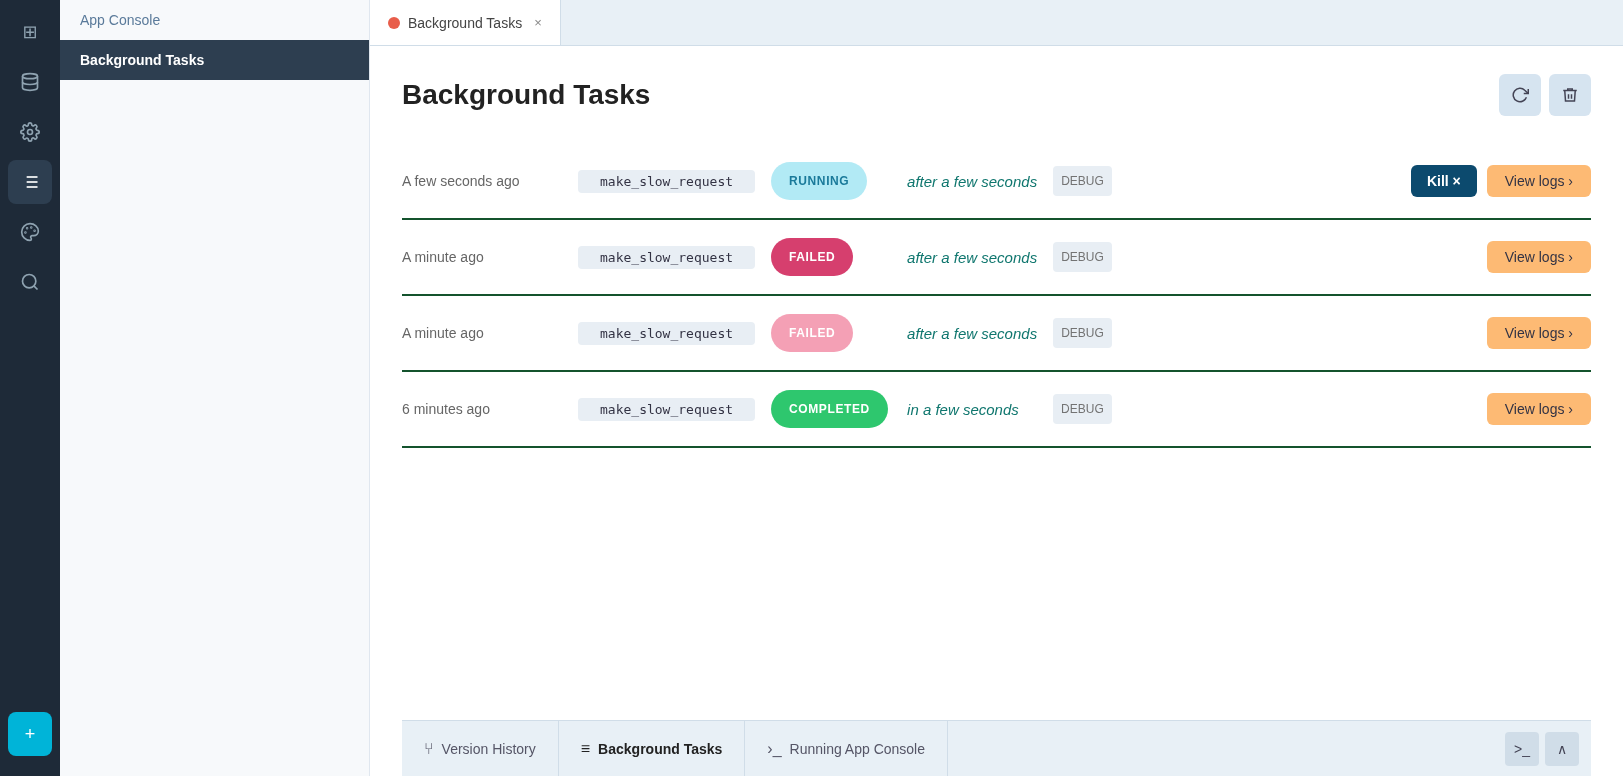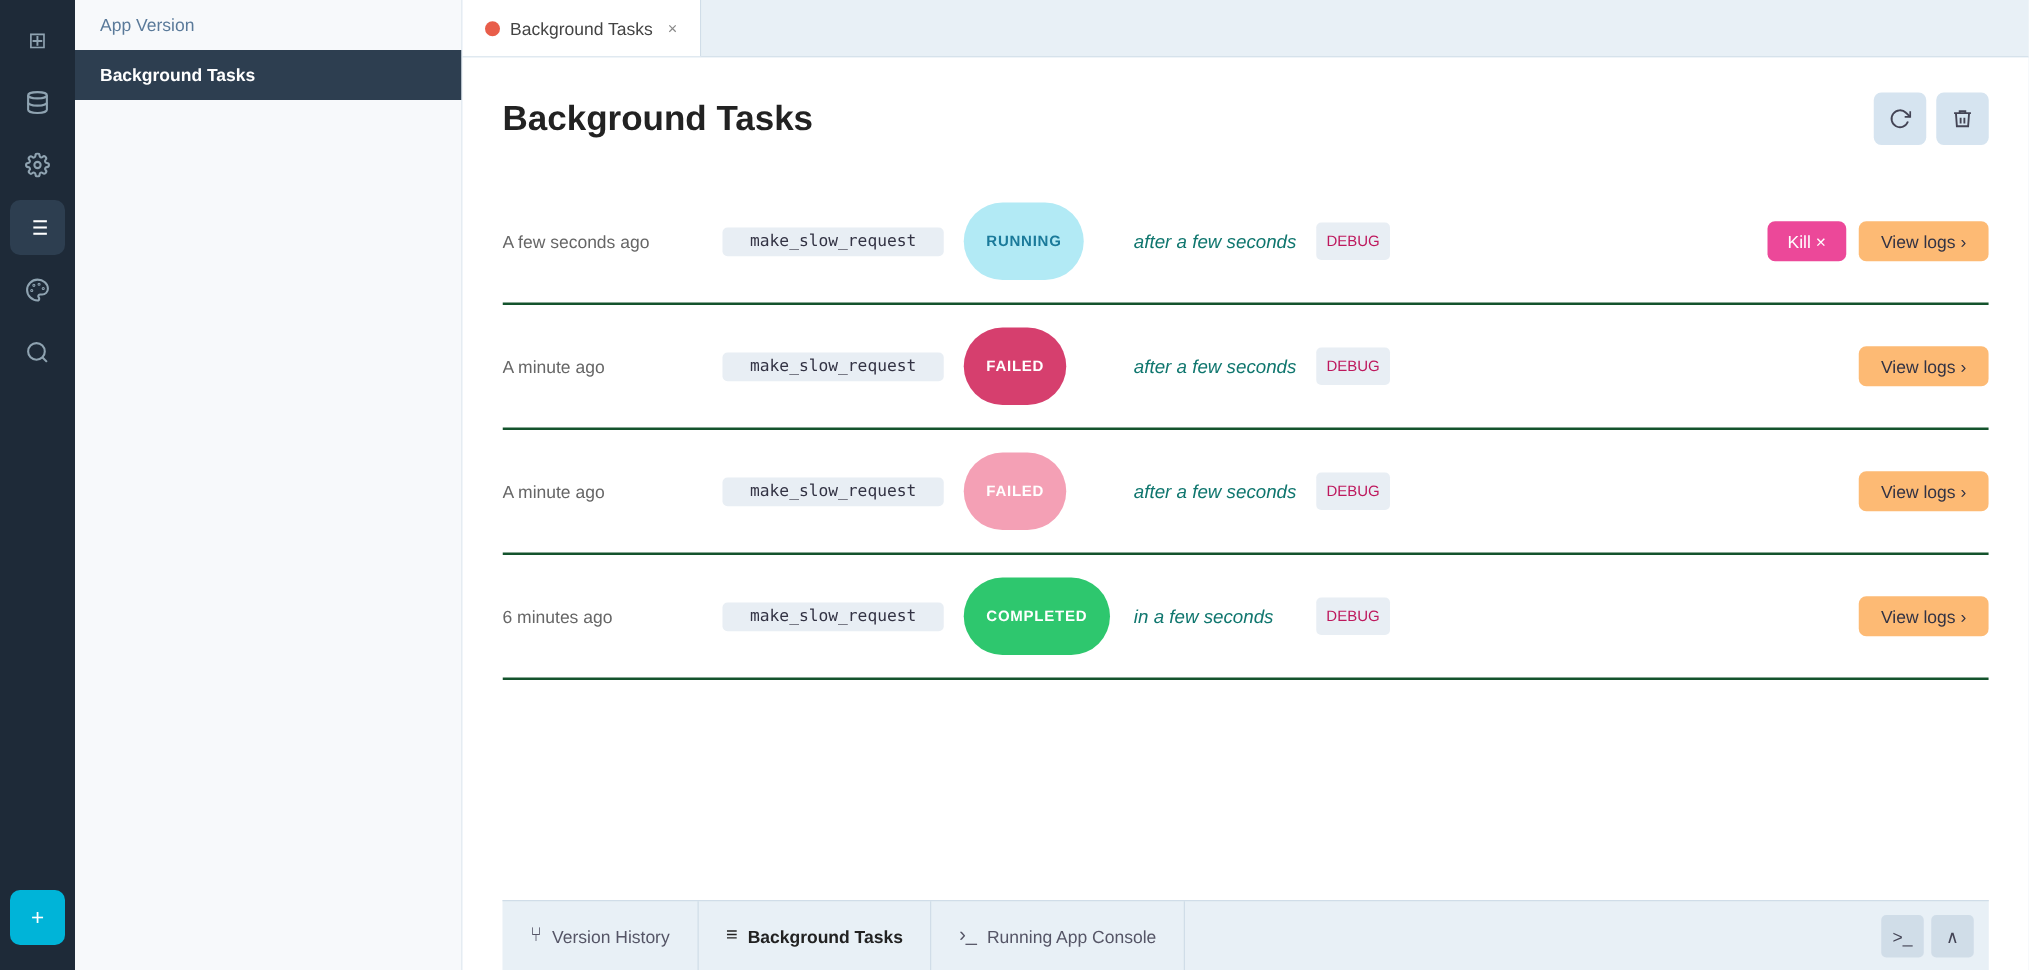--- a/index.html
+++ b/index.html
@@ -170,21 +170,21 @@
       font-family: monospace;
       color: #334;
       flex-shrink: 0;
     }
     .task-status {
       width: 120px;
       flex-shrink: 0;
     }
     .status-badge {
       display: inline-block;
-      padding: 24px 18px;
+      padding: 12px 18px;
       border-radius: 999px;
       font-size: 12px;
       font-weight: 700;
       letter-spacing: 0.05em;
       text-align: center;
     }
     .status-running { background: #b2eaf5; color: #1a7a9a; }
     .status-killed { background: #d63f6e; color: #fff; }
     .status-failed { background: #f4a0b5; color: #fff; }
     .status-completed { background: #2ec76e; color: #fff; }
@@ -194,37 +194,37 @@
       font-style: italic;
       color: #0f766e;
       flex-shrink: 0;
       min-width: 130px;
     }
     .debug-badge {
       background: #e8eef4;
       border-radius: 4px;
       padding: 8px 8px;
       font-size: 12px;
-      color: #be185d;
+      color: #737373;
       flex-shrink: 0;
     }
     .task-actions {
       margin-left: auto;
       display: flex;
       align-items: center;
       gap: 10px;
     }
     .kill-btn {
-      background: #ec4899;
+      background: #0c4a6e;
       color: #fff;
       border: none;
       border-radius: 6px;
       padding: 8px 16px;
       font-size: 14px;
-      font-weight: 400;
+      font-weight: 700;
       cursor: pointer;
       display: flex;
       align-items: center;
       gap: 6px;
       margin-left: 21px;
     }
     .view-logs-btn {
       background: #fdba74;
       color: #334;
       border: none;
@@ -321,21 +321,21 @@
   <div class="icon-bar-item">
     <svg width="20" height="20" viewBox="0 0 24 24" fill="none" stroke="#8fa3b1" stroke-width="2">
         <circle cx="11" cy="11" r="8"></circle>
         <line x1="21" y1="21" x2="16.65" y2="16.65"></line>
       </svg>
   </div>
   <div class="icon-bar-item add-btn" style="margin-top:auto;margin-bottom:10px;">+</div>
 </div>
 
 <div class="sidebar">
-  <div class="sidebar-nav-item">App Version</div>
+  <div class="sidebar-nav-item">App Console</div>
   <div class="sidebar-nav-item active">Background Tasks</div>
 </div>
 
 <div class="main-area">
 
   <div class="tab-bar">
     <div class="tab">
       <div class="tab-dot"></div>
       <span>Background Tasks</span>
       <span class="tab-close">×</span>

